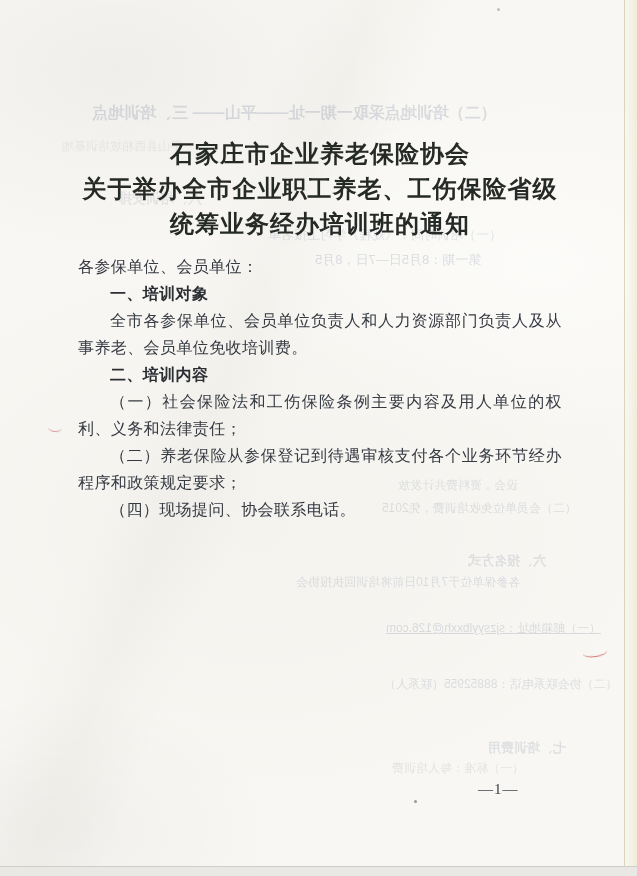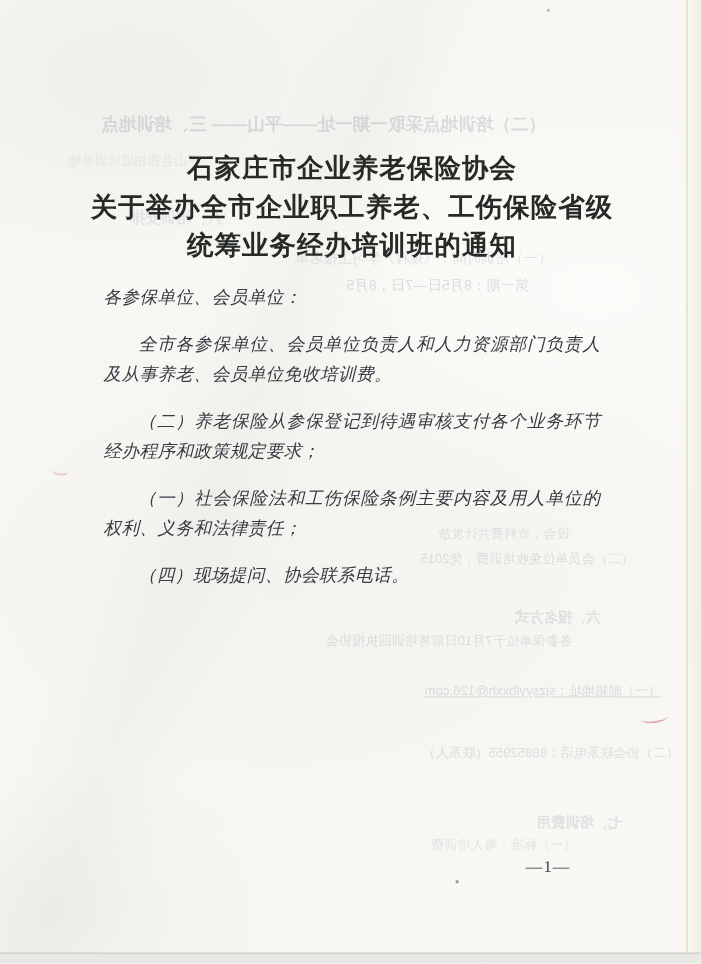--- a/index.html
+++ b/index.html
@@ -42,21 +42,21 @@
     letter-spacing:1px;
     color:#262a27;
   }
   .bodytext{
     margin-top:12px;
     font-size:16px;
     line-height:27px;
     letter-spacing:0.4px;
     text-align:justify;
   }
-  .bodytext p{margin:16px;font-style:italic;}
+  .bodytext p{margin:0;}
   .indent{text-indent:2em;}
   .sec-heading{
     font-family:"Liberation Sans", sans-serif;
     font-weight:700;
     color:#2b2e33;
     text-indent:2em;
   }
   .pageno{
     position:absolute;
     left:478px;top:781px;
@@ -100,23 +100,25 @@
 
   <div class="content">
     <div class="title">
       <div>石家庄市企业养老保险协会</div>
       <div>关于举办全市企业职工养老、工伤保险省级</div>
       <div>统筹业务经办培训班的通知</div>
     </div>
 
     <div class="bodytext">
       <p>各参保单位、会员单位：</p>
+      <p class="sec-heading">一、培训对象</p>
       <p class="indent">全市各参保单位、会员单位负责人和人力资源部门负责人及从事养老、会员单位免收培训费。</p>
+      <p class="sec-heading">二、培训内容</p>
+      <p class="indent">（一）社会保险法和工伤保险条例主要内容及用人单位的权利、义务和法律责任；</p>
       <p class="indent">（二）养老保险从参保登记到待遇审核支付各个业务环节经办程序和政策规定要求；</p>
-      <p class="indent">（一）社会保险法和工伤保险条例主要内容及用人单位的权利、义务和法律责任；</p>
       <p class="indent">（四）现场提问、协会联系电话。</p>
     </div>
   </div>
 
   <div class="pageno">—1—</div>
 
   <div id="marks-layer">
       <div class="red-mark" style="top: 648px; left: 583px; width: 24px; height: 8px; transform: rotate(-8deg); opacity: 0.75; border-bottom: 1.5px solid rgb(196, 74, 74); border-radius: 50%; filter: blur(0.4px);"></div>
       <div class="red-mark" style="top: 424px; left: 48px; width: 14px; height: 7px; transform: rotate(5deg); opacity: 0.55; border-bottom: 1.5px solid rgb(196, 74, 74); border-radius: 50%; filter: blur(0.4px);"></div>
       <div class="red-mark" style="top: 866px; left: 428px; width: 26px; height: 9px; transform: rotate(0deg); opacity: 0.55; border-bottom: 1.5px solid rgb(196, 74, 74); border-radius: 50%; filter: blur(0.4px);"></div>

